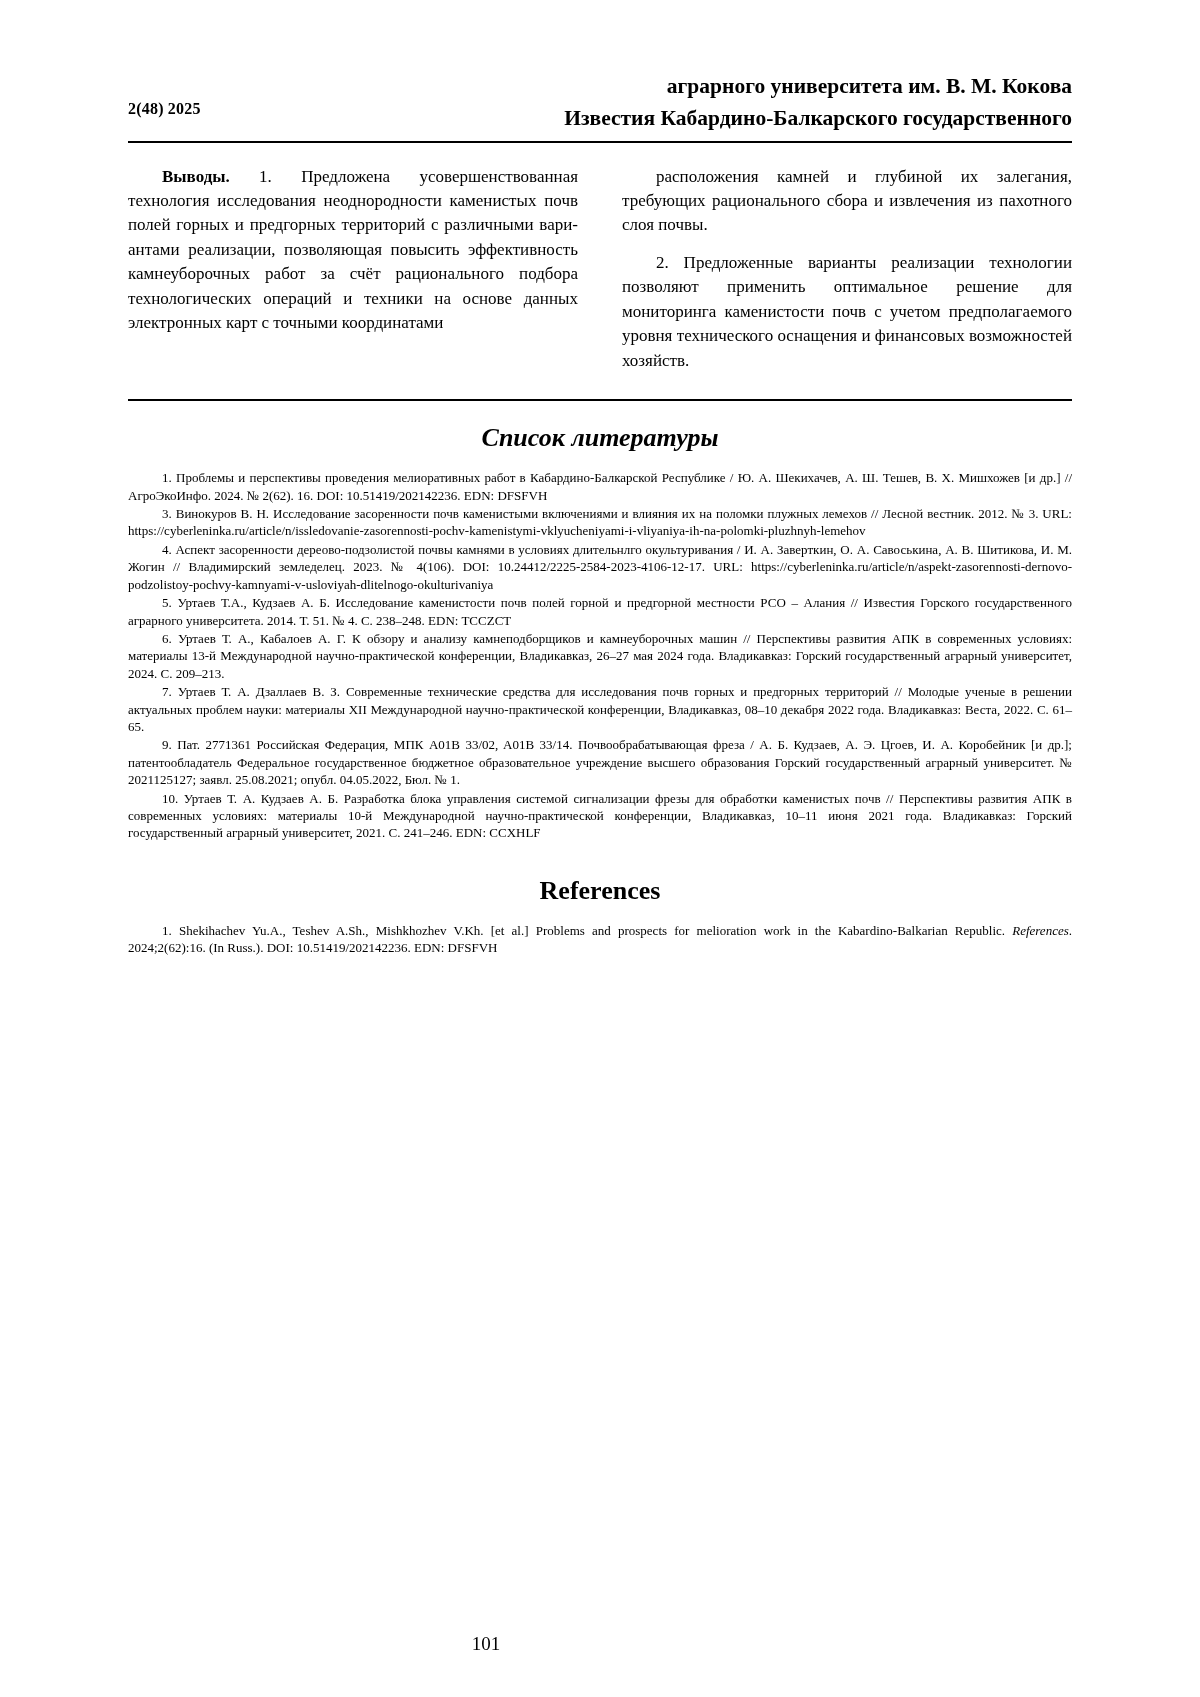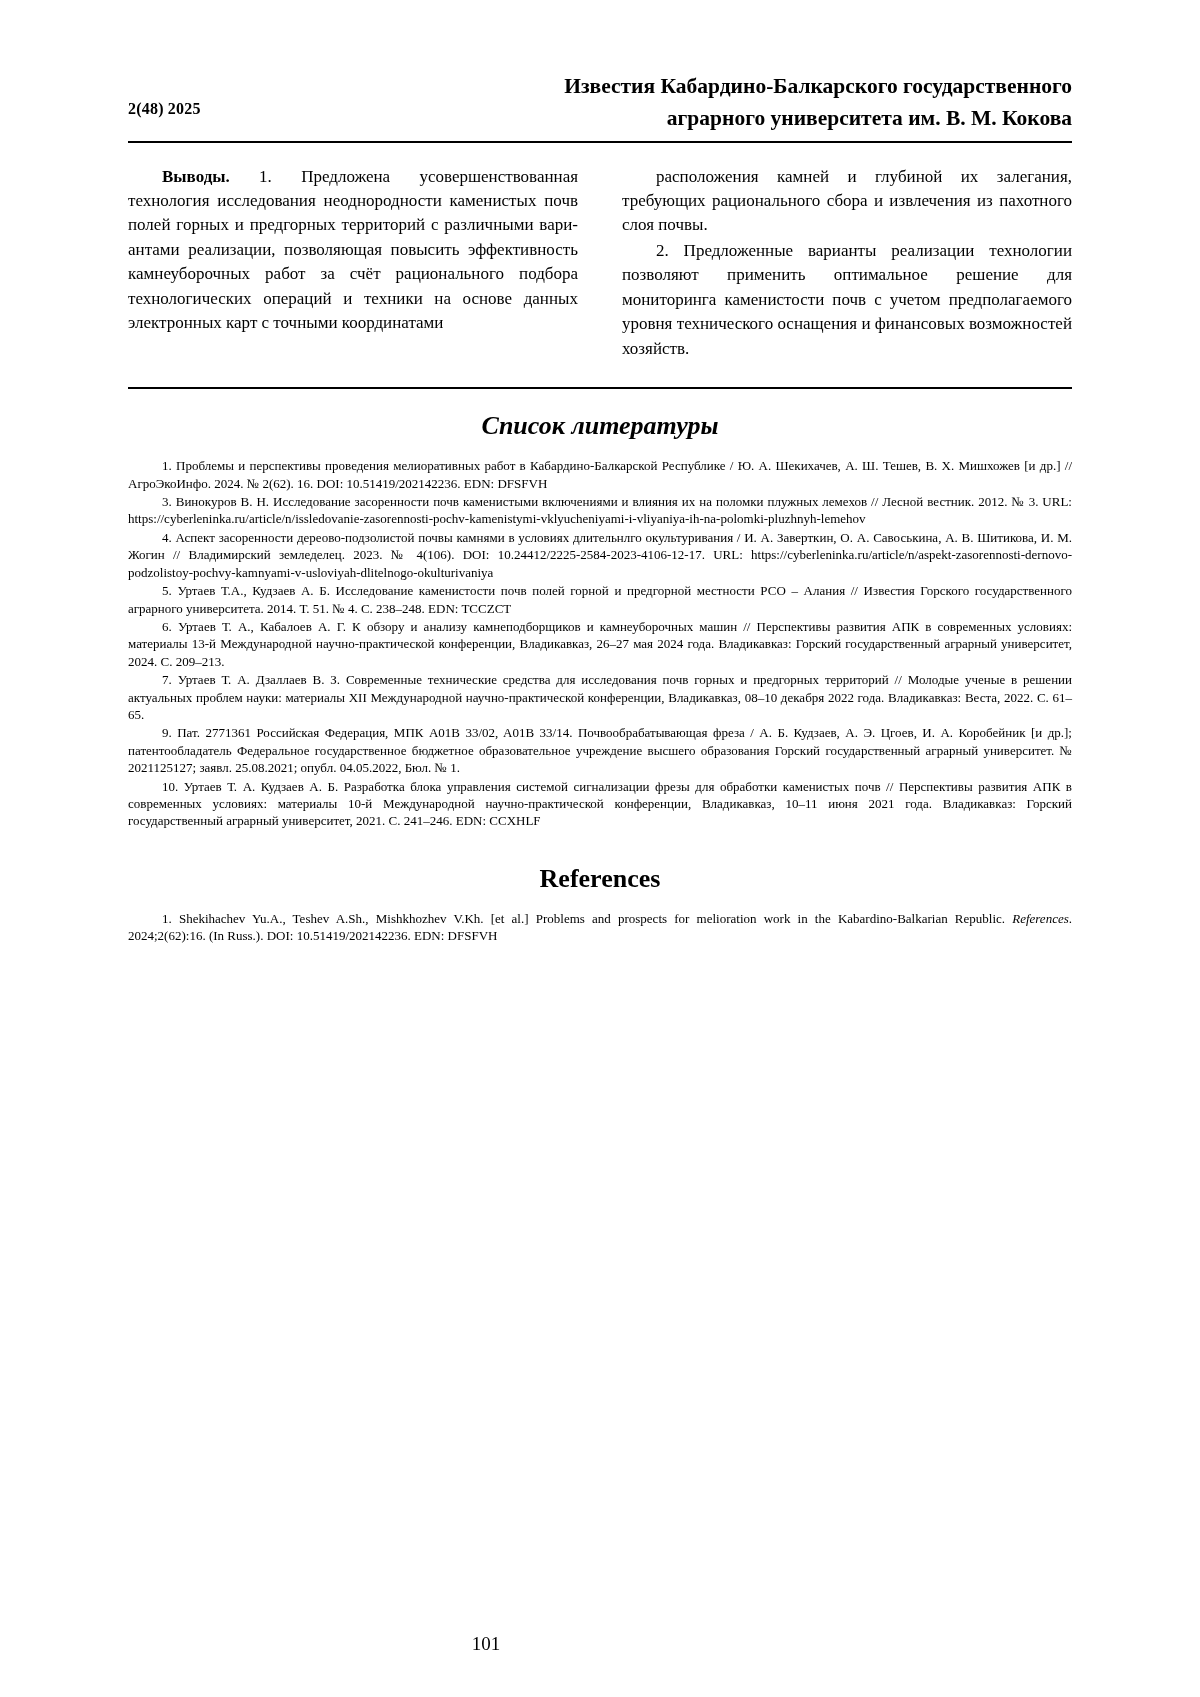--- a/index.html
+++ b/index.html
@@ -56,21 +56,21 @@
     font-size: 17px;
     line-height: 1.44;
     text-align: justify;
     text-justify: inter-word;
     hyphens: manual;
   }
   .col p {
     margin: 0;
     text-indent: 34px;
   }
-  .col p + p { margin-top: 1px; }
+  .col p + p { margin-top: 13px; }
   .lead { font-weight: bold; }
 
   .rule {
     border: 0;
     border-top: 2.2px solid #000;
     margin: 26px 0 0 0;
   }
 
   
   .sect-title {
@@ -107,22 +107,22 @@
   }
 </style>
 </head>
 <body>
 
 <div class="page">
 
   <div class="header">
     <div class="issue">2(48) 2025</div>
     <div class="journal">
+      <div>аграрного университета им. В. М. Кокова</div>
       <div>Известия Кабардино-Балкарского государственного</div>
-      <div>аграрного университета им. В. М. Кокова</div>
     </div>
   </div>
 
   <div class="cols">
     <div class="col">
       <p><span class="lead">Выводы.</span><span> 1. Предложена усовершенство­ванная технология исследования неоднород­ности каменистых почв полей горных и предгорных территорий с различными вари­антами реализации, позволяющая повысить эффективность камнеуборочных работ за счёт рационального подбора технологиче­ских операций и техники на основе данных электронных карт с точными координатами</span></p>
     </div>
     <div class="col">
       <p>расположения камней и глубиной их залега­ния, требующих рационального сбора и из­влечения из пахотного слоя почвы.</p>
       <p>2. Предложенные варианты реализации технологии позволяют применить оптималь­ное решение для мониторинга каменистости почв с учетом предполагаемого уровня тех­нического оснащения и финансовых воз­можностей хозяйств.</p>

